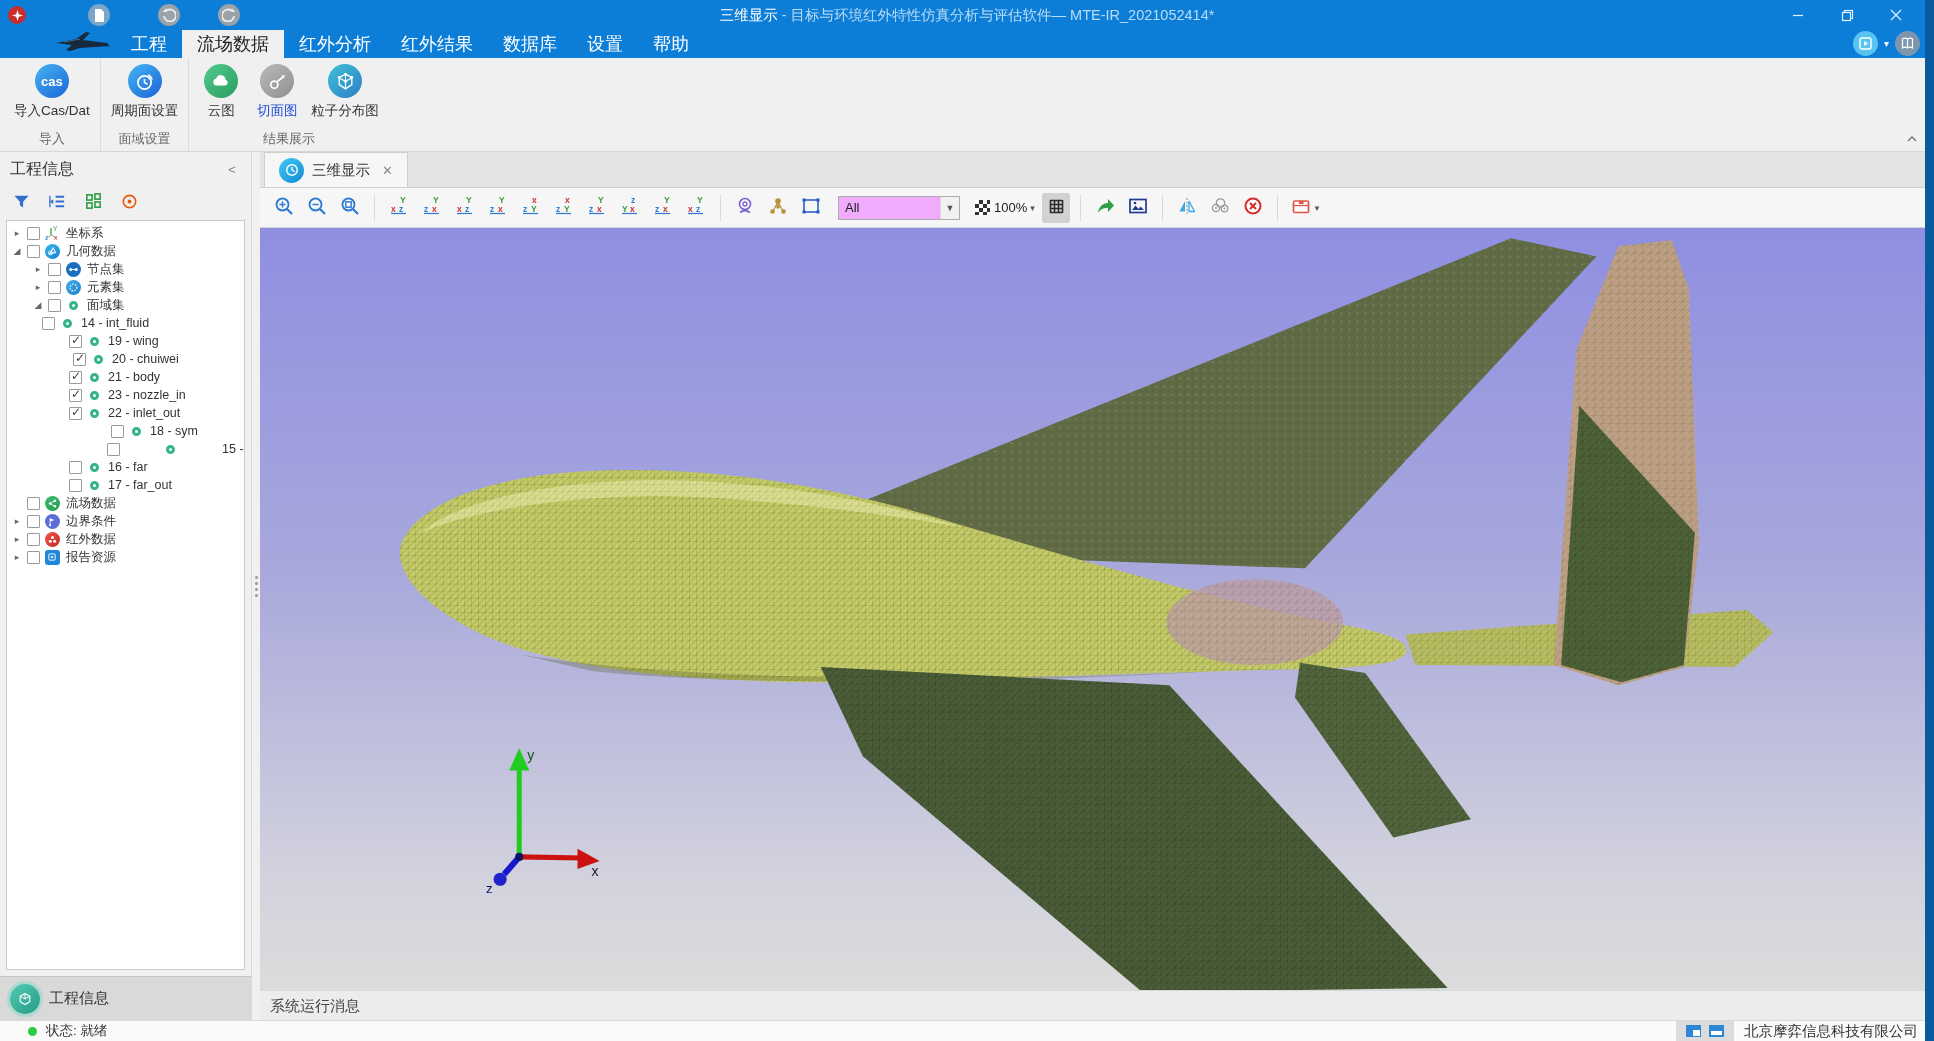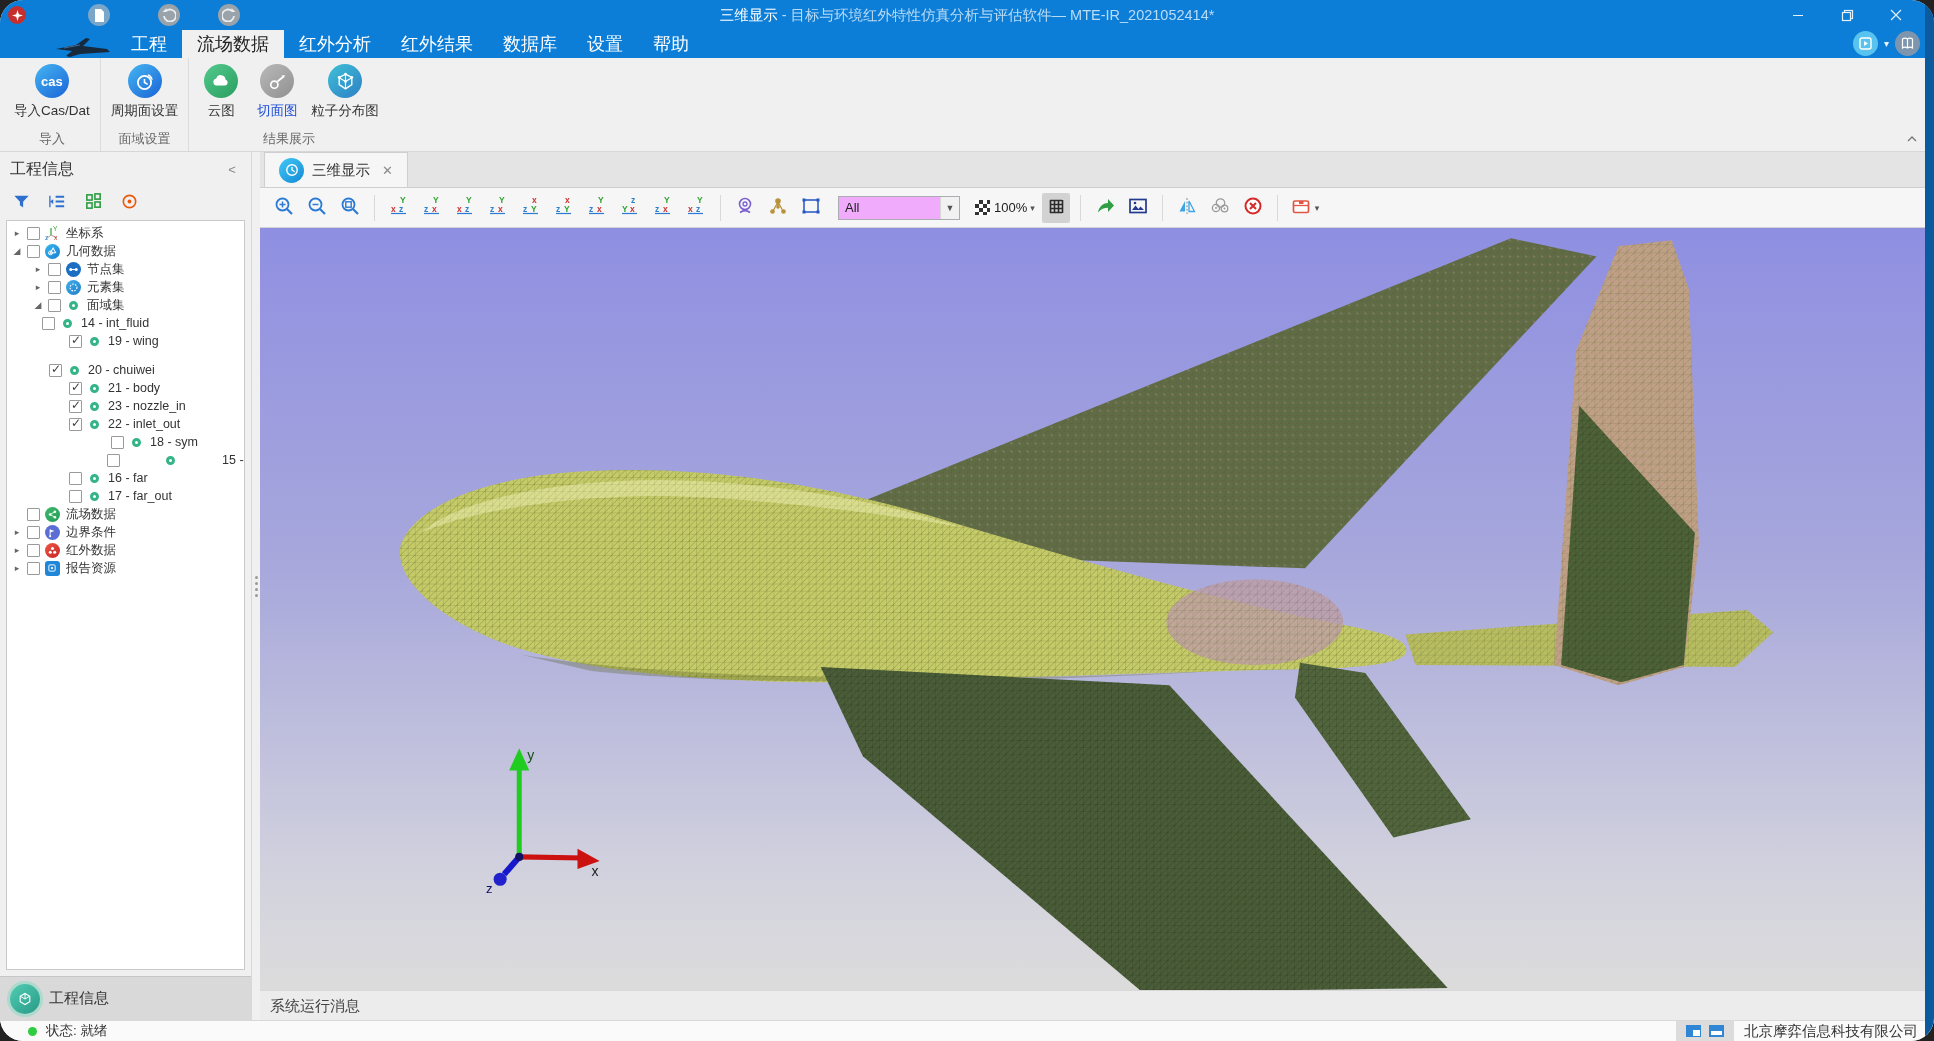--- a/index.html
+++ b/index.html
@@ -1,35 +1,35 @@
 <!DOCTYPE html>
 <html><head>
 <meta charset="utf-8">
 <style>
   html,body{margin:0;padding:0;background:#222;}
   *{box-sizing:border-box;font-family:"Liberation Sans","DejaVu Sans",sans-serif;}
-  #root{position:relative;width:1934px;height:1041px;background:#f0f0f0;overflow:hidden;user-select:none;border-radius:23px;}
+  #root{position:relative;width:1934px;height:1041px;background:#f0f0f0;overflow:hidden;user-select:none;}
 
   
   .titlebar{height:30px;background:#0d7ed8;position:relative;color:#fff;}
   .qbtn{position:absolute;top:4px;width:22px;height:22px;border-radius:50%;display:flex;align-items:center;justify-content:center;}
   .qbtn svg{display:block}
   .q-app{left:8px;background:#c62f2e;width:18px;height:18px;top:6px;}
   .q-doc{left:88px;background:#7aa7c9;}
   .q-undo{left:158px;background:#9aa3aa;}
   .q-redo{left:218px;background:#9aa3aa;}
   .title-text{position:absolute;left:50%;top:0;transform:translateX(-50%);line-height:30px;font-size:14.5px;white-space:nowrap;}
   .title-doc{color:#ffffff;}
   .title-rest{color:#b9dcf5;}
   .winbtn{position:absolute;top:0;width:44px;height:30px;display:flex;align-items:center;justify-content:center;}
   .winbtn svg{display:block}
   .wb-min{left:1776px;} .wb-max{left:1825px;} .wb-close{left:1874px;}
 
   
-  .menubar{height:28px;background:#0d7ed8;display:flex;align-items:flex-end;position:relative;}
+  .menubar{height:28px;background:#0d7ed8;display:flex;align-items:flex-start;position:relative;}
   .logo{width:66px;margin-left:50px;display:flex;align-items:center;justify-content:center;}
   .mitem{padding:0 15px;line-height:28px;font-size:18px;color:#fff;cursor:default;}
   .mitem.active{background:#f0f0f0;color:#222;}
   .mb-right{position:absolute;right:14px;top:1px;display:flex;align-items:center;gap:6px;}
   .mb-circ{width:25px;height:25px;border-radius:50%;display:flex;align-items:center;justify-content:center;}
   .mb-c1{background:#59c3f0;}
   .mb-c2{background:#7d96ad;}
   .mb-caret{color:#eaf4fc;font-size:10px;}
 
   
@@ -377,21 +377,21 @@
             <span>14 - int_fluid</span>
           </div>
           <div class="trow" style="padding-left: 46px;">
             <span class="texp"></span>
             <span class="cb checked"></span>
             <span class="ticon">
               <span class="ring"></span>
             </span>
             <span>19 - wing</span>
           </div>
-          <div class="trow" style="padding-left: 26px; margin-top: 11px;">
+          <div class="trow" style="padding-left: 50px;">
             <span class="texp"></span>
             <span class="cb checked"></span>
             <span class="ticon">
               <span class="ring"></span>
             </span>
             <span>20 - chuiwei</span>
           </div>
           <div class="trow" style="padding-left: 46px;">
             <span class="texp"></span>
             <span class="cb checked"></span>

